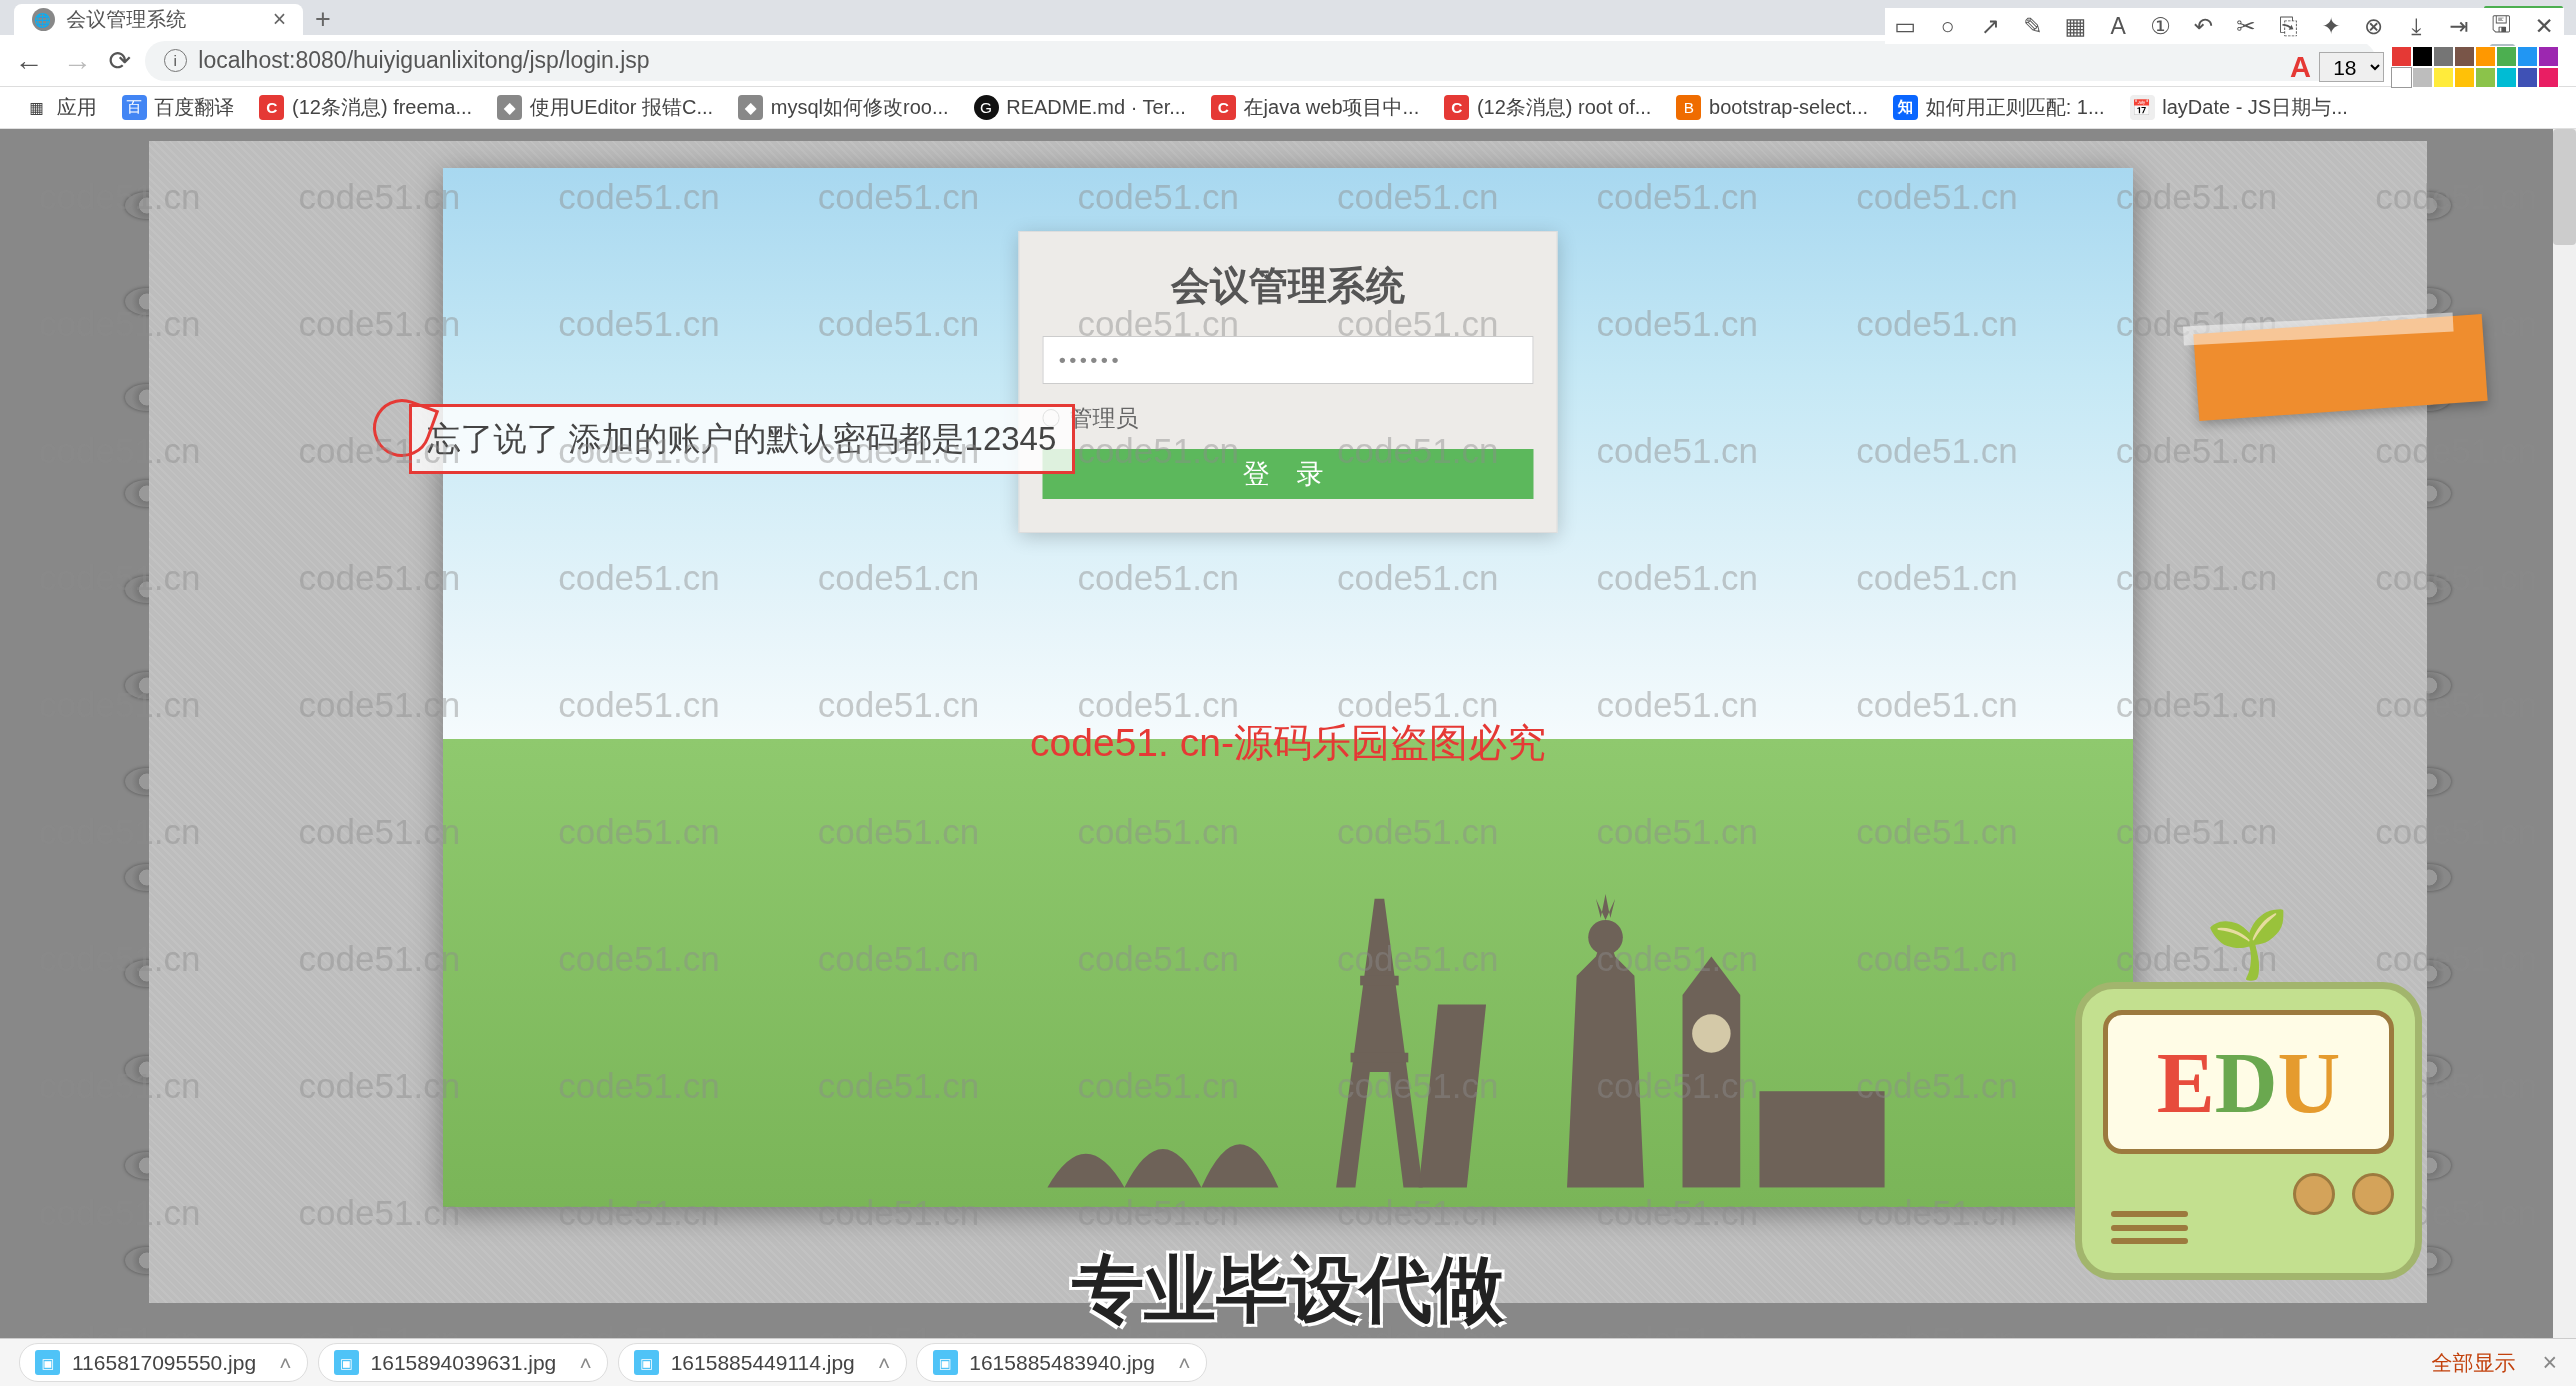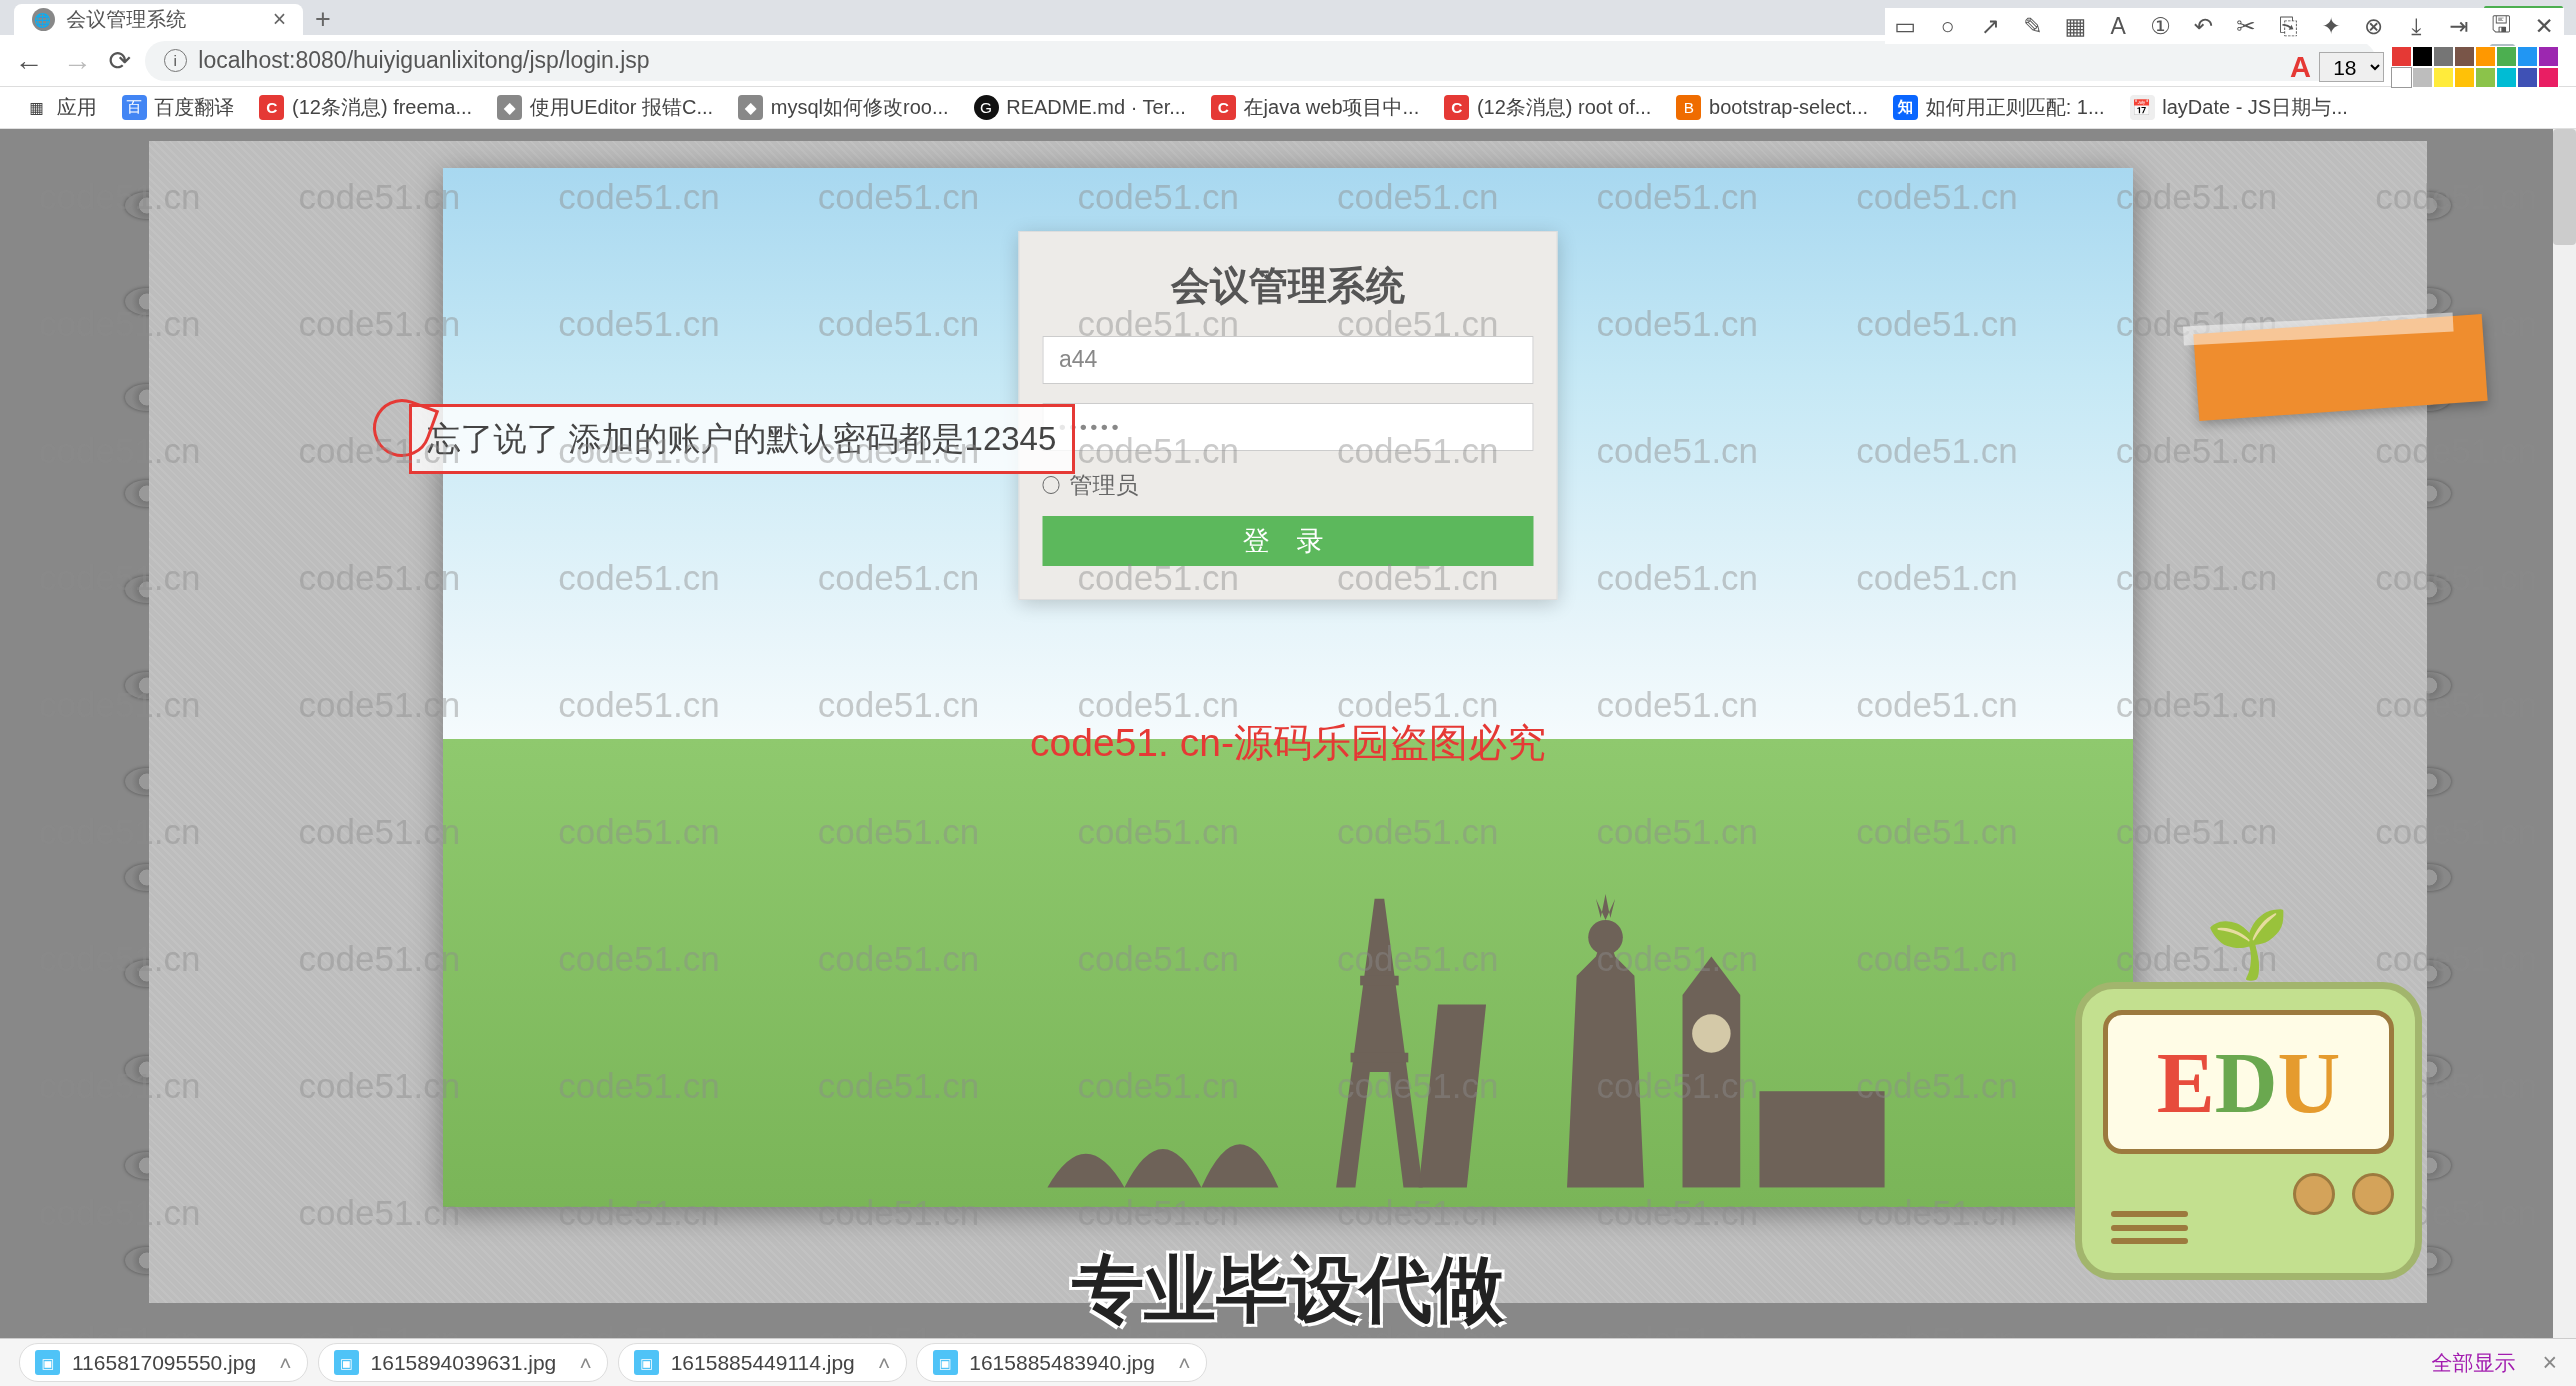--- a/index.html
+++ b/index.html
@@ -96,21 +96,21 @@
     .tv-lines span { width: 77px; height: 5.8px; background: #9c7a3e; border-radius: 2.9px; }
     
     
     .bottom-caption { position: absolute; bottom: 0; left: 50%; transform: translateX(-50%); font-size: 72px; font-weight: 900; color: #222; text-shadow: -2.9px -2.9px 0 #fff, 2.9px -2.9px 0 #fff, -2.9px 2.9px 0 #fff, 2.9px 2.9px 0 #fff; z-index: 10; white-space: nowrap; }
     
     
     .downloads-bar { position: absolute; bottom: 0; left: 0; right: 0; height: 48px; background: #f5f5f5; border-top: 1px solid #ccc; display: flex; align-items: center; padding: 0 19px; gap: 9.6px; font-size: 21px; color: #444; z-index: 20; }
     .download-item { display: flex; align-items: center; gap: 11.6px; padding: 5.8px 15.4px; border: 1px solid #ddd; background: #fff; border-radius: 19px; }
     .dl-icon { width: 25px; height: 25px; background: #4fc3f7; display: inline-flex; align-items: center; justify-content: center; color: #fff; font-size: 13.5px; border-radius: 2.9px; }
     .dl-chevron { color: #888; margin-left: 11.6px; }
-    .dl-show-all { margin-left: auto; color: #a21caf; }
+    .dl-show-all { margin-left: auto; color: #c2410c; }
     
     
     .scrollbar-v { position: absolute; right: 0; top: 129px; width: 23px; bottom: 48px; background: #f0f0f0; z-index: 15; }
     .scrollbar-thumb { width: 100%; height: 116px; background: #ccc; border-radius: 3.9px; margin-top: 0; }
   </style>
 </head>
 <body>
 
 <div class="browser-chrome">
   <div class="tab-strip">
@@ -254,23 +254,20 @@
       <span class="ring"></span>
       <span class="ring"></span>
       <span class="ring"></span>
       <span class="ring"></span>
   </div>
 
   <div class="frame">
     <div class="photo-scene">
       <div class="login-card">
         <div class="login-title">会议管理系统</div>
-        <div class="login-input">
-            <span>a44</span>
-          </div>
         <div class="login-input password">
             <span class="dots">••••••</span>
           </div>
         <div class="radio-row">
           <span class="radio"></span>
           <span>管理员</span>
         </div>
         <div class="login-btn">
             <span>登 录</span>
           </div>

